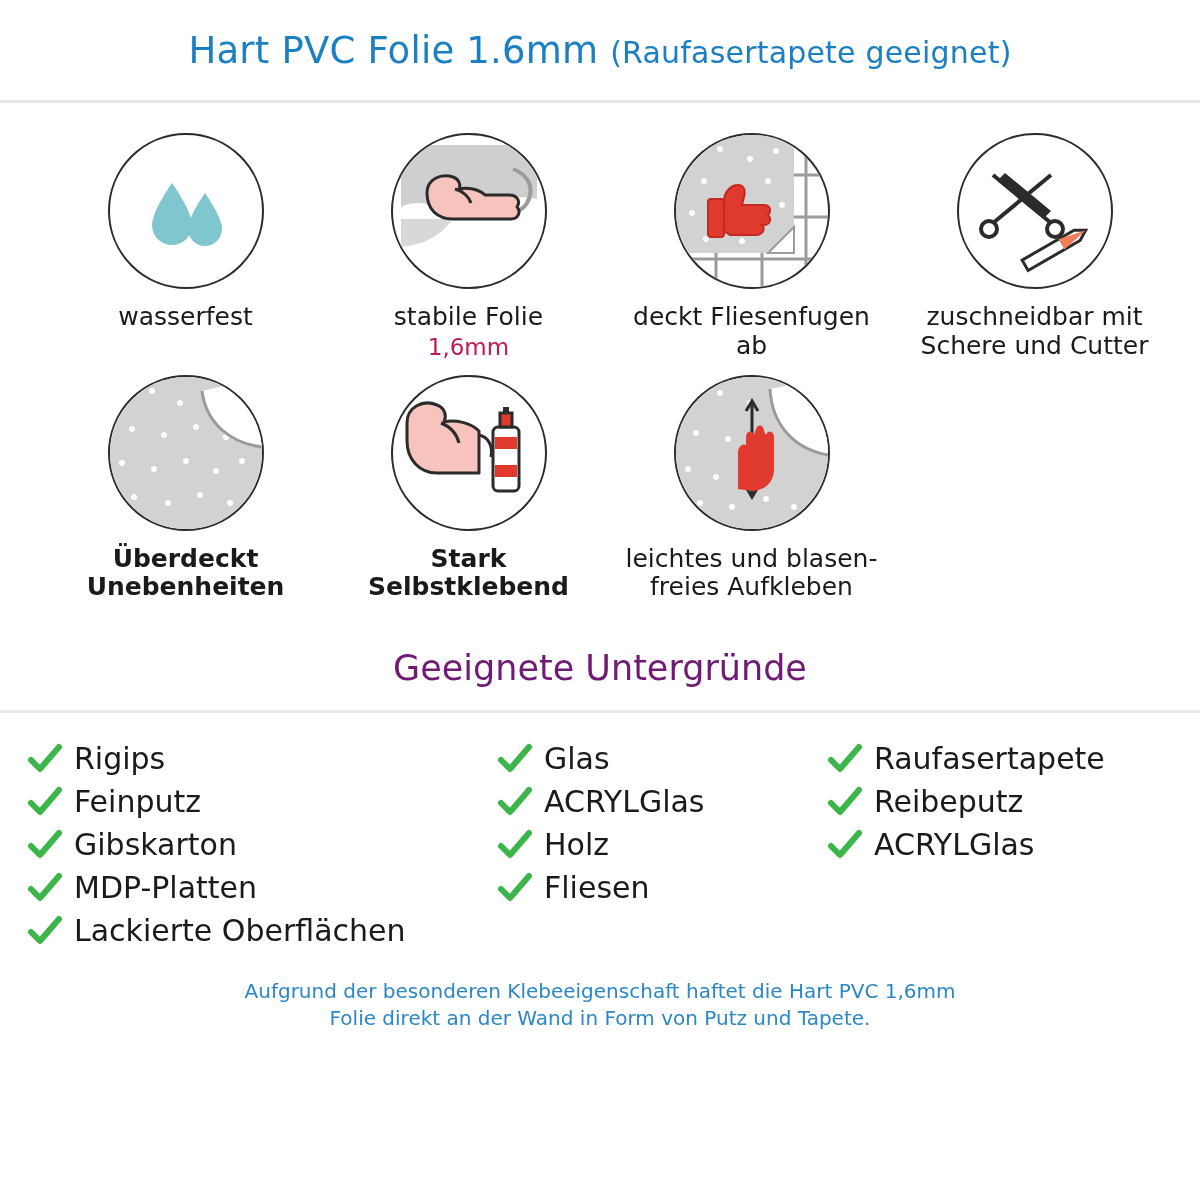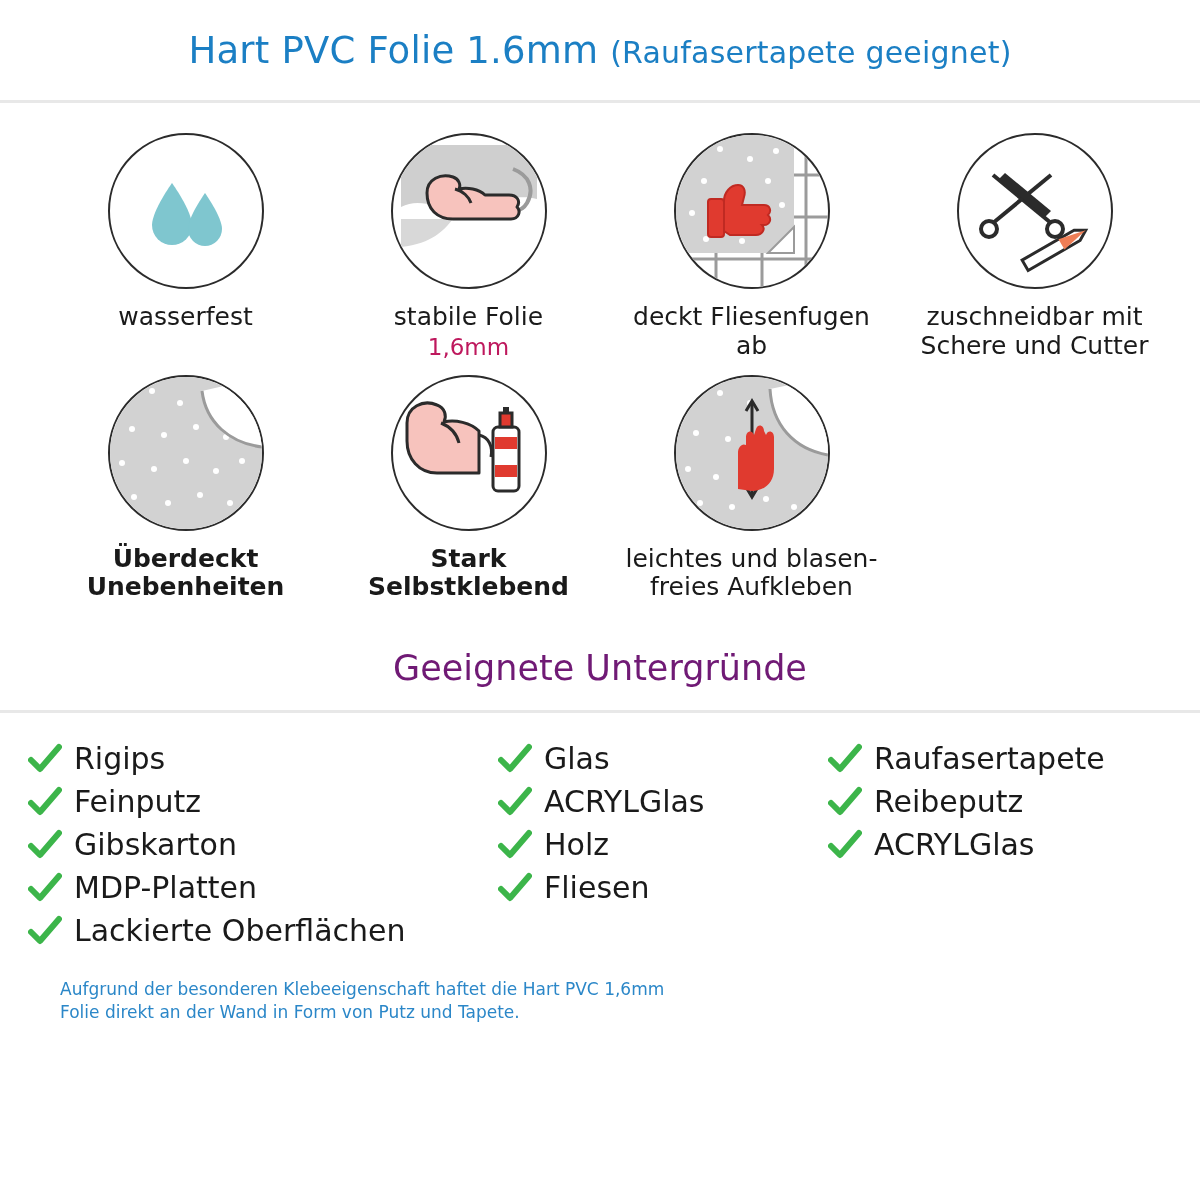--- a/index.html
+++ b/index.html
@@ -127,22 +127,23 @@
   .check {
     flex: 0 0 auto;
     width: 34px;
     height: 32px;
     display: inline-block;
   }
 
   
   .footer-note {
     margin-top: 28px;
+    text-align: center;
     color: #2b87c8;
-    font-size: 17px;
+    font-size: 20px;
     line-height: 1.35;
     padding: 0 60px;
   }
 </style>
 </head>
 <body>
 
 <div class="page">
 
   <div class="header">

